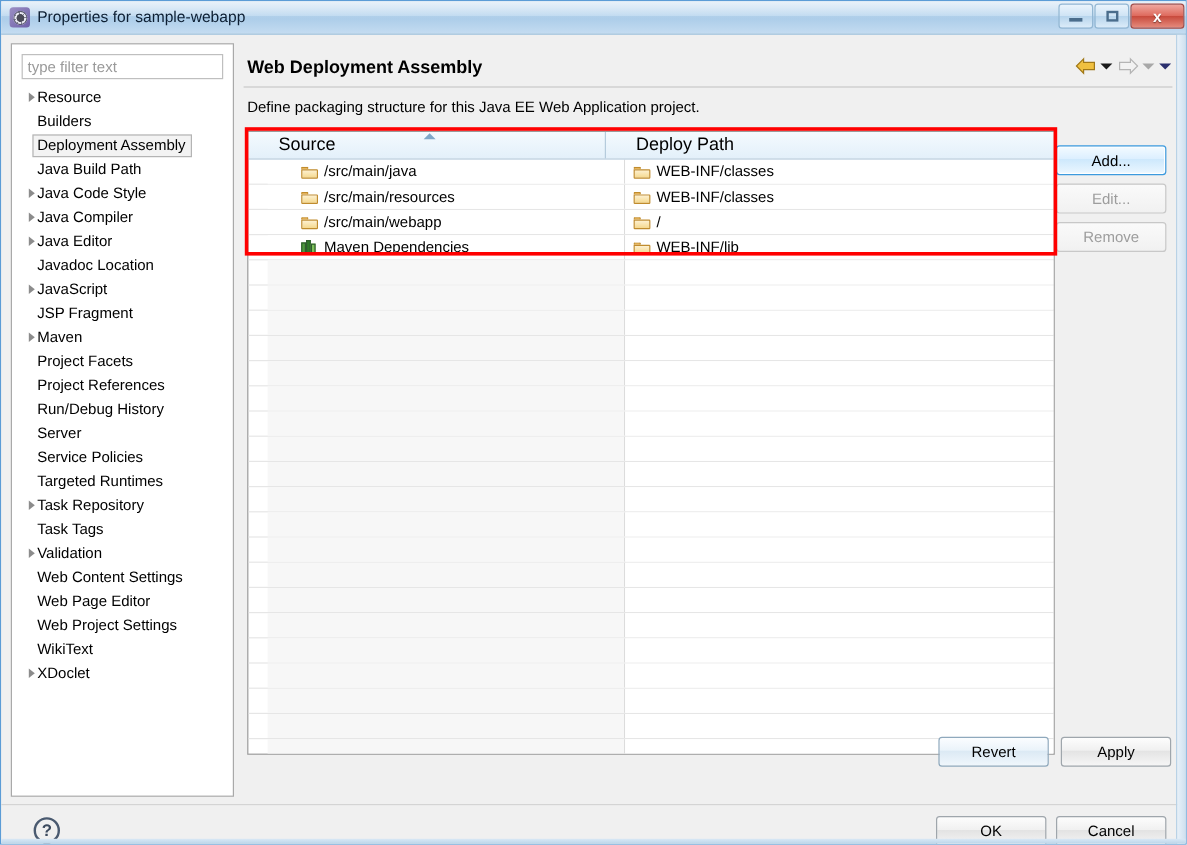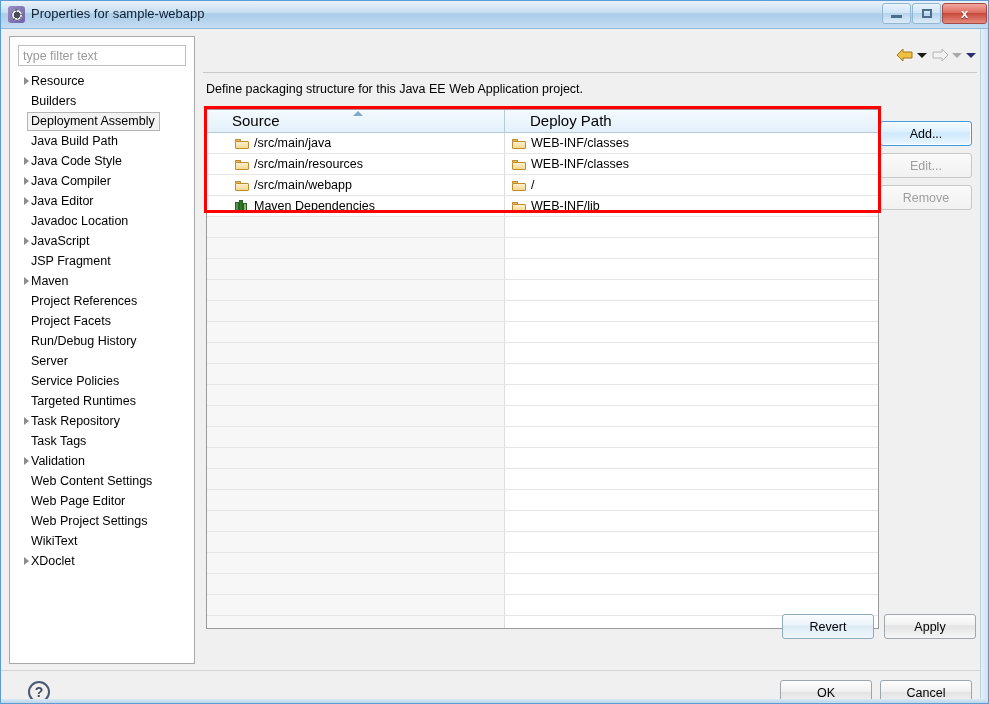--- a/index.html
+++ b/index.html
@@ -265,20 +265,21 @@
     left: 146px; top: 1px;
     width: 0; height: 0;
     border-left: 5px solid transparent;
     border-right: 5px solid transparent;
     border-bottom: 5px solid #7fa8c9;
   }
   .trow {
     display: flex;
     height: 20px;
     border-bottom: 1px solid #e6e6e6;
+    padding-left: 16px;
   }
   .td {
     box-sizing: border-box;
     font-size: 12.5px;
     line-height: 20px;
     display: flex;
     align-items: center;
     white-space: nowrap;
     overflow: hidden;
   }
@@ -481,39 +482,40 @@
           <div class="tree-item"><span class="lbl">Builders</span></div>
           <div class="tree-item selected"><span class="lbl">Deployment Assembly</span></div>
           <div class="tree-item"><span class="lbl">Java Build Path</span></div>
           <div class="tree-item"><span class="arrow"></span><span class="lbl">Java Code Style</span></div>
           <div class="tree-item"><span class="arrow"></span><span class="lbl">Java Compiler</span></div>
           <div class="tree-item"><span class="arrow"></span><span class="lbl">Java Editor</span></div>
           <div class="tree-item"><span class="lbl">Javadoc Location</span></div>
           <div class="tree-item"><span class="arrow"></span><span class="lbl">JavaScript</span></div>
           <div class="tree-item"><span class="lbl">JSP Fragment</span></div>
           <div class="tree-item"><span class="arrow"></span><span class="lbl">Maven</span></div>
+          <div class="tree-item"><span class="lbl">Project Facets</span></div>
           <div class="tree-item"><span class="lbl">Project References</span></div>
-          <div class="tree-item"><span class="lbl">Project Facets</span></div>
           <div class="tree-item"><span class="lbl">Run/Debug History</span></div>
           <div class="tree-item"><span class="lbl">Server</span></div>
           <div class="tree-item"><span class="lbl">Service Policies</span></div>
           <div class="tree-item"><span class="lbl">Targeted Runtimes</span></div>
           <div class="tree-item"><span class="arrow"></span><span class="lbl">Task Repository</span></div>
           <div class="tree-item"><span class="lbl">Task Tags</span></div>
           <div class="tree-item"><span class="arrow"></span><span class="lbl">Validation</span></div>
           <div class="tree-item"><span class="lbl">Web Content Settings</span></div>
           <div class="tree-item"><span class="lbl">Web Page Editor</span></div>
           <div class="tree-item"><span class="lbl">Web Project Settings</span></div>
           <div class="tree-item"><span class="lbl">WikiText</span></div>
           <div class="tree-item"><span class="arrow"></span><span class="lbl">XDoclet</span></div>
         </div>
     </div>
 
     <div id="right-panel">
 
+      <div id="page-title">Web Deployment Assembly</div>
 
       <div id="nav-arrows">
         <div class="arrow-wrap">
           <svg class="nav-arrow" viewBox="0 0 18 16">
             <path d="M7 2 L1 8 L7 14 L7 11 L16 11 L16 5 L7 5 Z" fill="#f0c040" stroke="#a07818" stroke-width="1"></path>
           </svg>
           <span class="caret-dn"></span>
         </div>
         <div class="arrow-wrap">
           <svg class="nav-arrow" viewBox="0 0 18 16">

